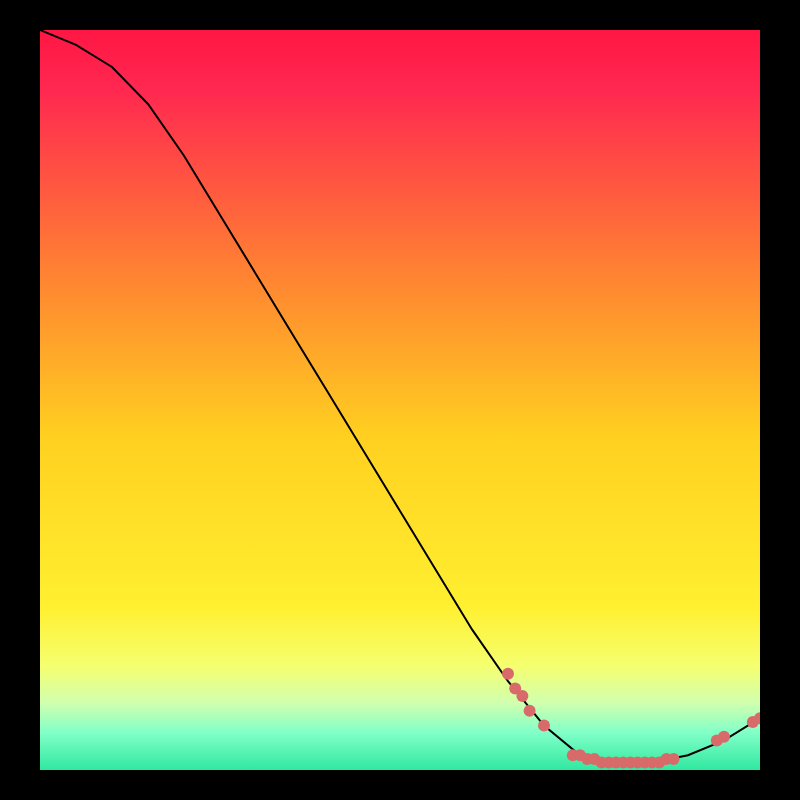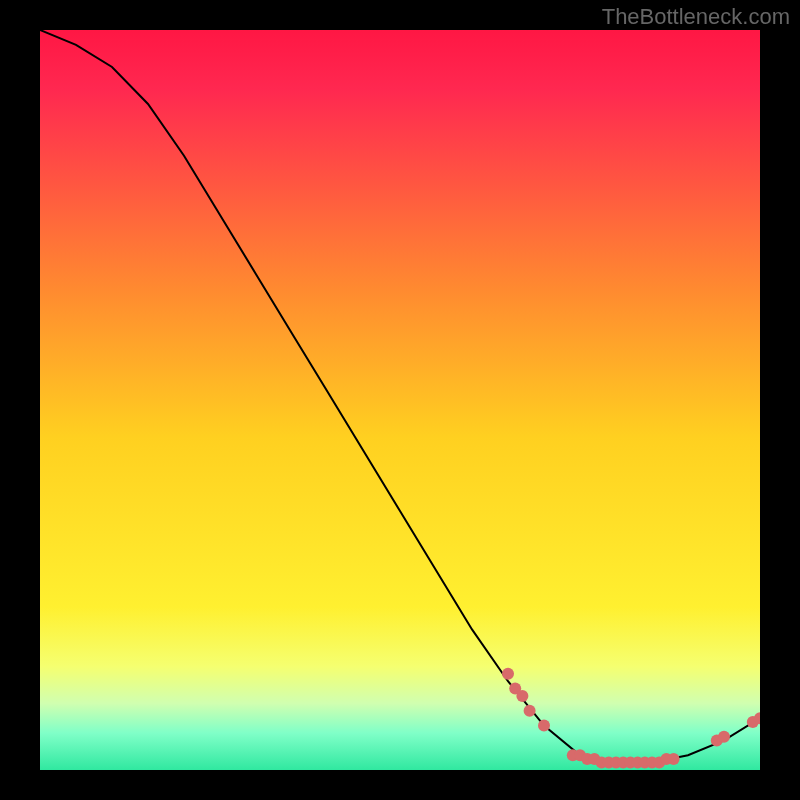--- a/index.html
+++ b/index.html
@@ -25,21 +25,20 @@
     top: 30px;
     width: 720px;
     height: 740px;
   }
   svg { display: block; }
 </style>
 </head>
 <body>
 
 <div class="container">
-  <div class="watermark">TheBottleneck.com</div>
   <div class="plot-area">
     <svg id="chart-svg" width="720" height="740" viewBox="0 0 720 740">
       <defs>
         <linearGradient id="bg-grad" x1="0" y1="0" x2="0" y2="1">
             <stop offset="0%" stop-color="#ff1744"></stop>
             <stop offset="8%" stop-color="#ff2850"></stop>
             <stop offset="35%" stop-color="#ff8a30"></stop>
             <stop offset="55.00000000000001%" stop-color="#ffd020"></stop>
             <stop offset="78%" stop-color="#fff030"></stop>
             <stop offset="86%" stop-color="#f5ff70"></stop>

